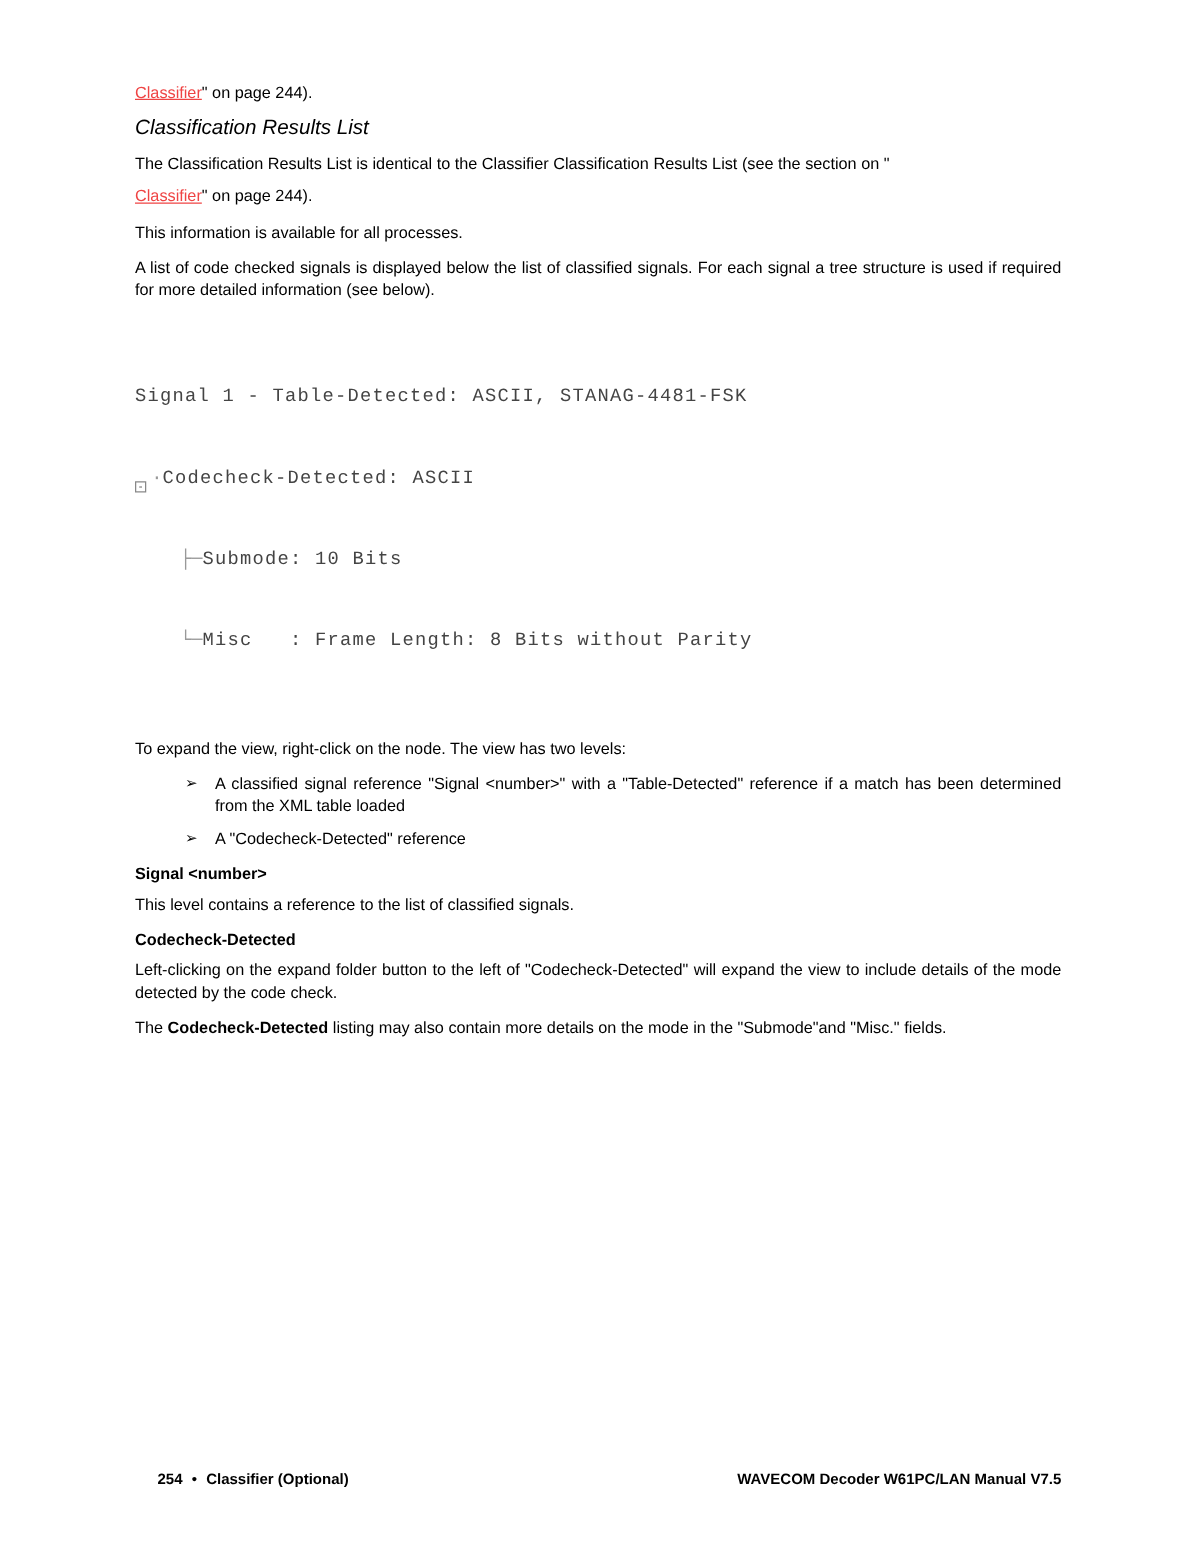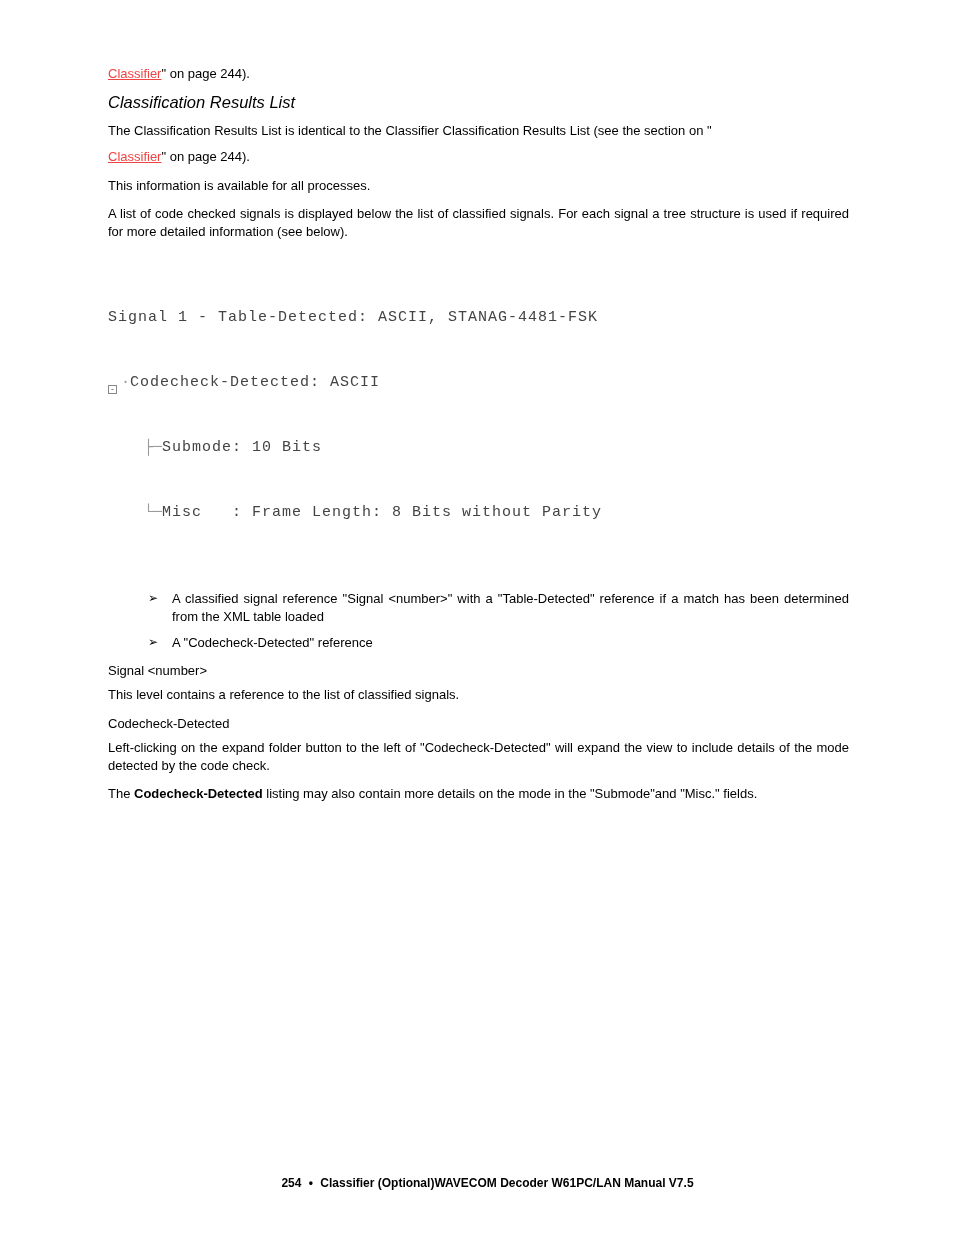--- a/index.html
+++ b/index.html
@@ -66,32 +66,32 @@
   }
   ul.bullets li::before {
     content: "➢";
     position: absolute;
     left: 0;
     top: 0;
     font-size: 12px;
   }
   .bold { font-weight: bold; }
   .sub-h {
-    font-weight: normal;
+    font-weight: bold;
     margin-top: 6px;
     margin-bottom: 6px;
     font-size: 13px;
   }
   .footer {
     position: absolute;
     bottom: 45px;
     left: 126px;
     right: 105px;
     display: flex;
-    justify-content: center;
+    justify-content: space-between;
     font-size: 12px;
     font-weight: bold;
   }
   .footer .dot { margin: 0 4px; }
 </style>
 </head>
 <body>
 
 <div class="page">
 
@@ -112,20 +112,21 @@
 
   <div class="para">A list of code checked signals is displayed below the list of classified signals.  For each signal a tree structure is used if required for more detailed information (see below).</div>
 
   <div class="tree-block">
     <div class="tree-line"><span>Signal 1 - Table-Detected: ASCII, STANAG-4481-FSK</span></div>
     <div class="tree-line"><span class="expander">-</span><span class="tree-conn">·</span><span>Codecheck-Detected: ASCII</span></div>
     <div class="tree-line"><span class="tree-conn">    ├─</span><span>Submode: 10 Bits</span></div>
     <div class="tree-line"><span class="tree-conn">    └─</span><span>Misc   : Frame Length: 8 Bits without Parity</span></div>
   </div>
 
+  <div class="para">To expand the view, right-click on the node. The view has two levels:</div>
 
   <ul class="bullets">
     <li>A classified signal reference "Signal &lt;number&gt;" with a "Table-Detected" reference if a match has been determined from the XML table loaded</li>
     <li>A "Codecheck-Detected" reference</li>
   </ul>
 
   <div class="sub-h">Signal &lt;number&gt;</div>
   <div class="para">This level contains a reference to the list of classified signals.</div>
 
   <div class="sub-h">Codecheck-Detected</div>

